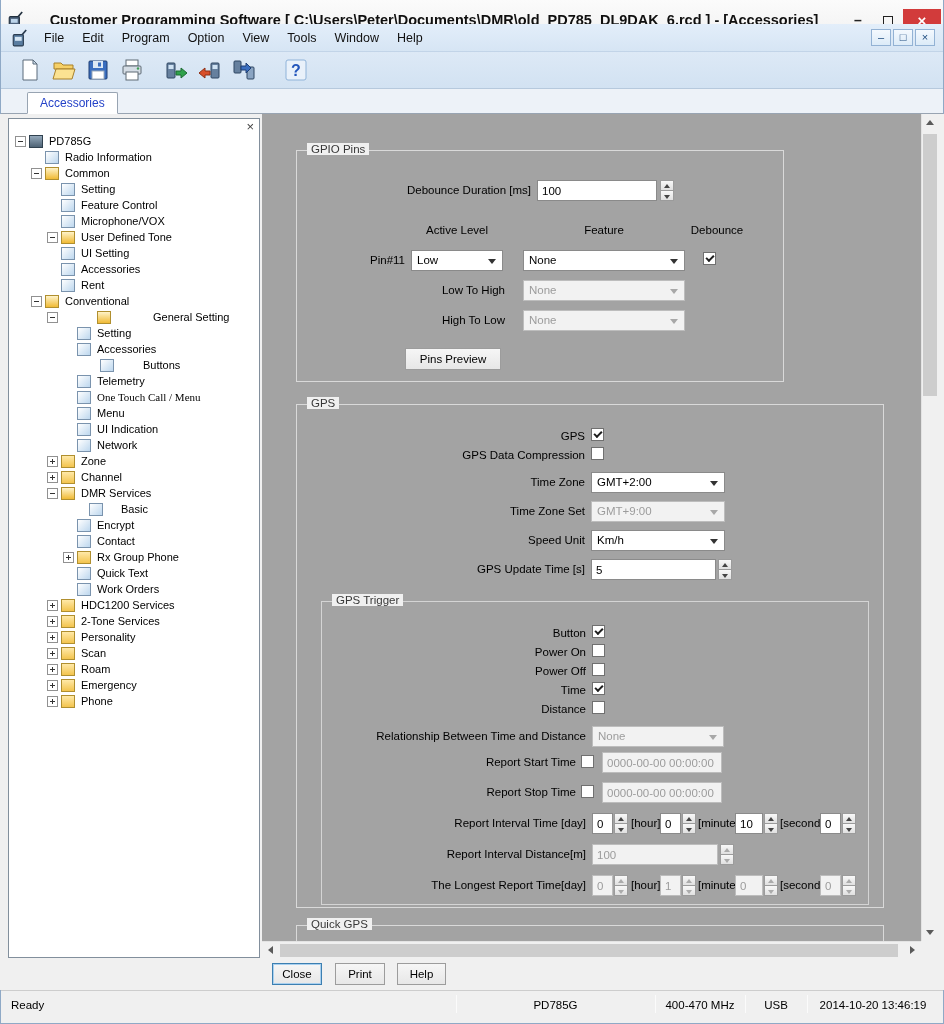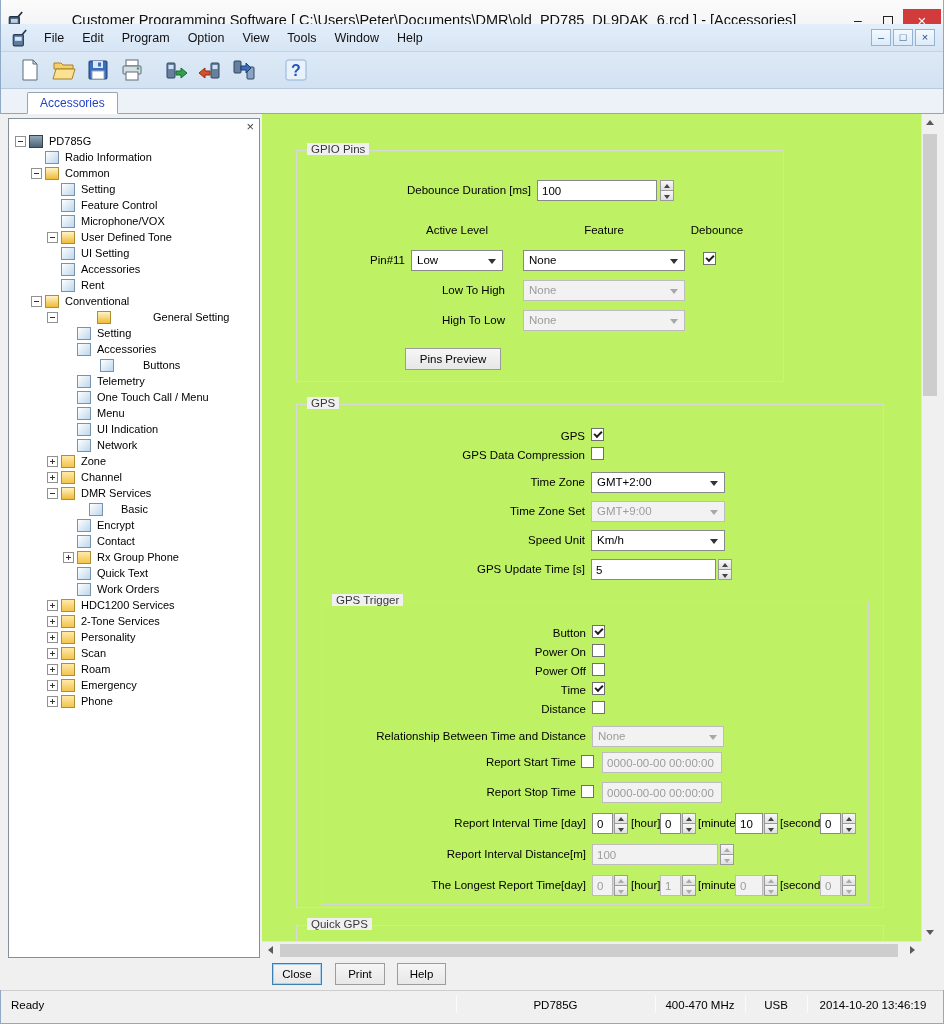--- a/index.html
+++ b/index.html
@@ -3,21 +3,21 @@
 <meta charset="utf-8">
 <style>
   * { margin:0; padding:0; box-sizing:border-box; }
   html,body { width:944px; height:1024px; background:#e6e6e6; }
   body { font-family:"Liberation Sans", sans-serif; }
   #window { position:relative; width:944px; height:1024px; background:#f0f0f0; overflow:hidden;
             box-shadow: inset 0 0 0 1px #8fa9c6; }
 
   
   .titlebar { position:absolute; left:1px; top:0; right:1px; height:40px;
-              background:linear-gradient(#fbfbfb,#f1f1f1); display:flex; align-items:center; }
+              background:linear-gradient(#fbfbfb,#f1f1f1); display:flex; align-items:center;font-weight:bold; }
   .app-icon { width:18px; height:18px; margin-left:6px; flex:0 0 18px; }
   .title { flex:1; text-align:center; font-size:14.5px; color:#101010; white-space:nowrap; overflow:hidden; }
   .wc { width:30px; height:22px; display:flex; align-items:center; justify-content:center;
         font-size:14px; color:#222; cursor:default; }
   .wc .maxbox { display:inline-block; width:10px; height:9px; border:1px solid #222; }
   .wc.close { width:38px; background:#d23b3b; color:#fff; font-size:15px; margin-right:2px; }
 
   
   .menubar { position:absolute; left:1px; top:24px; right:1px; height:28px;
              background:linear-gradient(#e3eefa,#d6e5f4); border-bottom:1px solid #c2d4e8;
@@ -60,21 +60,21 @@
   .expander.plus::before { content:""; position:absolute; left:4px; top:2px; width:1px; height:5px; background:#333; }
   .ticon { flex:0 0 14px; width:14px; height:13px; margin-right:4px;
            border:1px solid #7a93ad; background:linear-gradient(135deg,#ffffff,#bdd7ee); }
   .ticon-folder, .ticon-folder-open { position:relative; border:1px solid #b08f2f;
            background:linear-gradient(#ffe9a8,#f3c44e); }
   .ticon-folder-open { background:linear-gradient(#fff3c8,#f0ba35); }
   .ticon-radio { border:1px solid #30414f; background:linear-gradient(#95a9bb,#4e6375); }
   .tlabel { padding:0 2px; }
 
   
-  .content { position:absolute; left:262px; top:0; width:659px; height:827px; background:#bef264; overflow:hidden; }
+  .content { position:absolute; left:262px; top:0; width:659px; height:827px; background:#a3a3a3; overflow:hidden; }
 
   .group { position:absolute; border:1px solid #d9d9d9; }
   .glabel { position:absolute; top:-8px; left:10px; background:#f0f0f0; padding:0 4px;
             font-size:11.5px; color:#383838; white-space:nowrap; }
   .rlabel { position:absolute; font-size:11.5px; color:#000; text-align:right; white-space:nowrap; }
   .clabel { position:absolute; font-size:11.5px; color:#000; text-align:center; white-space:nowrap; }
   .llabel { position:absolute; font-size:11.5px; color:#000; text-align:left; white-space:nowrap; }
 
   .dd { position:absolute; height:21px; background:#fff; border:1px solid #8a8a8a;
         font-size:11.5px; line-height:19px; padding:0 18px 0 5px; overflow:hidden; white-space:nowrap; color:#000; }
@@ -310,21 +310,21 @@
           <div class="tree-row" style="padding-left: 53px; gap: 23px;">
             <span class="expander none"></span>
             <span class="ticon ticon-buttons"></span>
             <span class="tlabel">Buttons</span>
           </div>
           <div class="tree-row" style="padding-left: 53px;">
             <span class="expander none"></span>
             <span class="ticon ticon-telemetry"></span>
             <span class="tlabel">Telemetry</span>
           </div>
-          <div class="tree-row" style="padding-left: 53px;">
+          <div class="tree-row" style="padding-left: 53px; font-family: Liberation Serif, serif;">
             <span class="expander none"></span>
             <span class="ticon ticon-one-touch"></span>
             <span class="tlabel">One Touch Call / Menu</span>
           </div>
           <div class="tree-row" style="padding-left: 53px;">
             <span class="expander none"></span>
             <span class="ticon ticon-menu"></span>
             <span class="tlabel">Menu</span>
           </div>
           <div class="tree-row" style="padding-left: 53px;">

